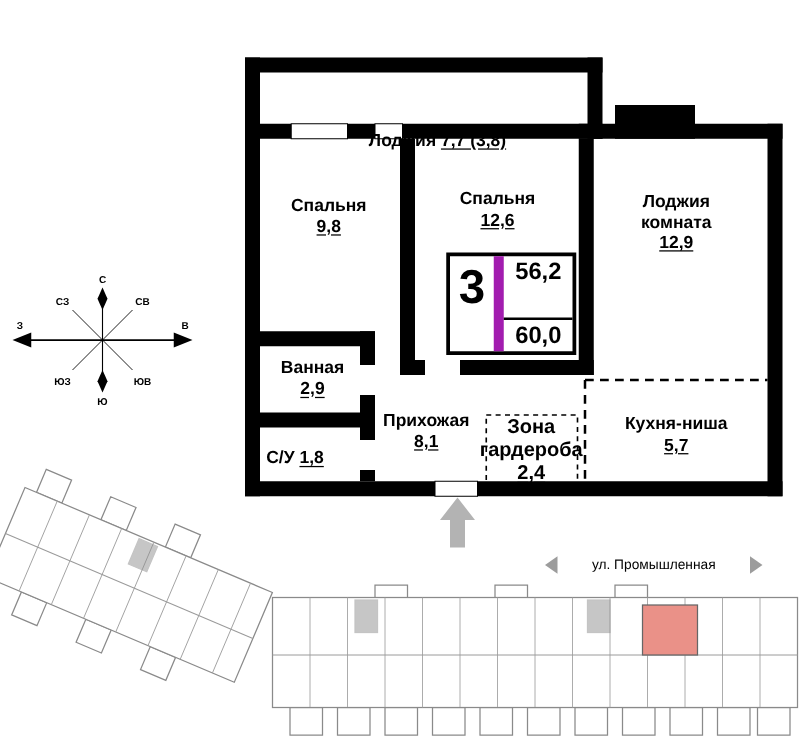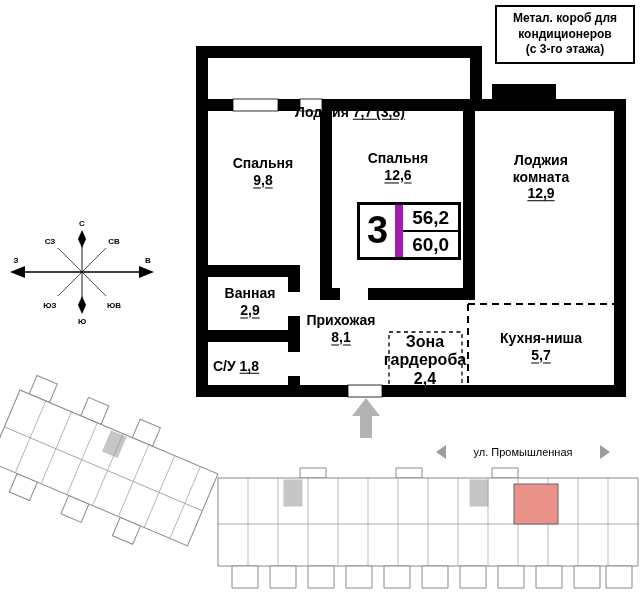--- a/index.html
+++ b/index.html
@@ -19,21 +19,21 @@
     border:2px solid #000;background:#fff;text-align:center;
     font-size:12px;font-weight:700;line-height:1.3;padding:4px 2px;
   }
   .badge{
     position:absolute;left:357px;top:202px;display:flex;align-items:stretch;
     border:3px solid #000;background:#fff;
   }
   .badge-rooms{font-size:38px;font-weight:700;line-height:50px;padding:0 7px;}
   .badge-areas{display:flex;flex-direction:column;border-left:8px solid #a21caf;}
   .badge-area{font-size:19px;font-weight:700;line-height:23px;padding:1px 9px;}
-  .badge-area.total{border-top:2px solid #000;}
+  .badge-area.total{border-top:2px solid #000;margin-top:24px;}
   .street-label{
     position:absolute;left:523px;top:452px;transform:translate(-50%,-50%);
     font-size:11px;font-weight:400;white-space:nowrap;
   }
 </style>
 </head>
 <body>
 
 <div id="stage">
 
@@ -117,25 +117,20 @@
         <text x="148" y="263">В</text>
         <text x="16" y="263">З</text>
         <text x="114" y="244">СВ</text>
         <text x="50" y="244">СЗ</text>
         <text x="114" y="308">ЮВ</text>
         <text x="50" y="308">ЮЗ</text>
       </g>
     </g>
   </svg>
 
-  <div class="note-box">
-    <div>Метал. короб для</div>
-    <div>кондиционеров</div>
-    <div>(с 3-го этажа)</div>
-  </div>
 
   <div class="room-label" style="left:350px;top:73px;margin-top:39px;">
     <span>Лоджия</span>
     <span class="area">7,7 (3,8)</span>
   </div>
 
   <div class="room-label" style="left:263px;top:172px;">
     <div>Спальня</div>
     <div><span class="area">9,8</span></div>
   </div>
@@ -154,21 +149,21 @@
   <div class="room-label" style="left:250px;top:302px;">
     <div>Ванная</div>
     <div><span class="area">2,9</span></div>
   </div>
 
   <div class="room-label" style="left:236px;top:366px;">
     <span>С/У</span>
     <span class="area">1,8</span>
   </div>
 
-  <div class="room-label" style="left:341px;top:329px;">
+  <div class="room-label" style="left:341px;top:344px;">
     <div>Прихожая</div>
     <div><span class="area">8,1</span></div>
   </div>
 
   <div class="room-label small" style="left:425px;top:361px;">
     <div>Зона</div>
     <div>гардероба</div>
     <div><span class="area">2,4</span></div>
   </div>
 

